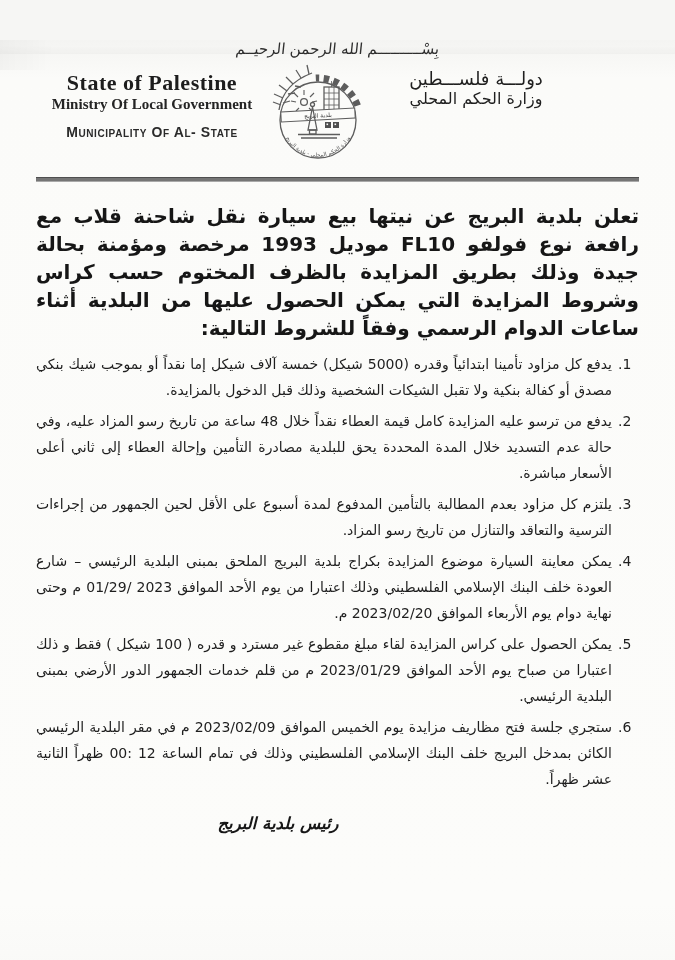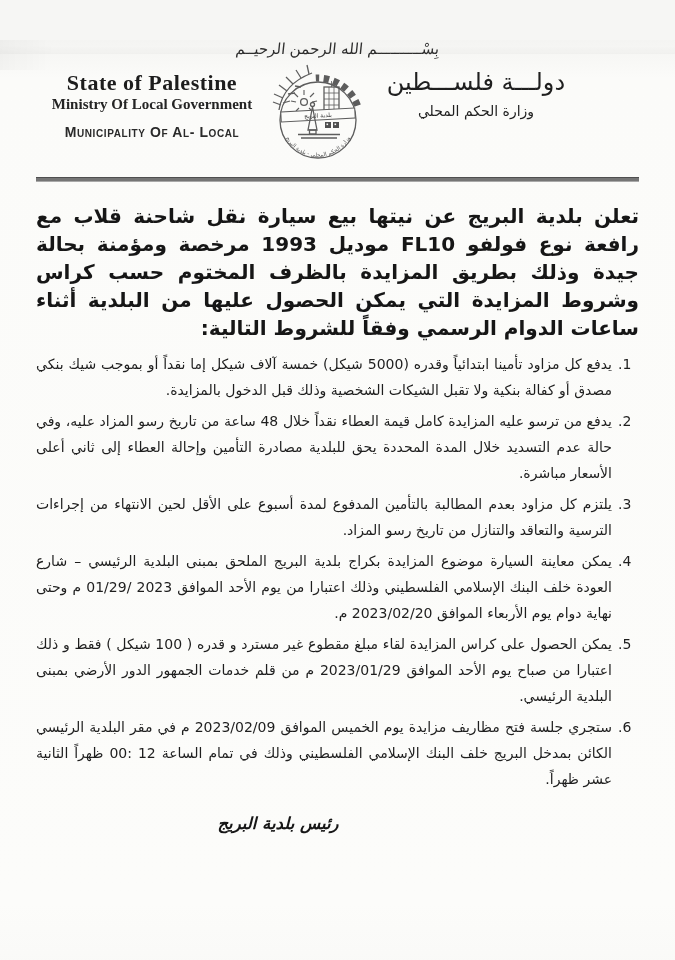--- a/index.html
+++ b/index.html
@@ -52,22 +52,22 @@
     font-weight:bold;font-size:14px;letter-spacing:.6px;margin-top:11px;color:#2a2a2a;
   }
   .h-logo{width:100px;margin-top:0px;flex:0 0 auto;}
   .h-right{
     width:216px;
     direction:rtl;
     text-align:center;
     padding-top:6px;
     color:#1f1f1f;
   }
-  .h-right .r1{font-size:24px;}
-  .h-right .r2{font-size:14px;margin-top:7px;}
+  .h-right .r1{font-size:18px;}
+  .h-right .r2{font-size:16px;}
   .h-right .r3{font-size:15.5px;margin-top:7px;}
   
   .divider{
     margin-top:9px;
     height:3px;
     background:#757575;
     border-top:1px solid #4f4f4f;
     border-bottom:1px solid #a9a9a9;
   }
   
@@ -139,21 +139,21 @@
 
 <div class="page">
   <div class="scan-noise"></div>
 
   <div class="bismillah">بِسْــــــــــم الله الرحمن الرحيــم</div>
 
   <div class="header">
     <div class="h-left">
       <div class="l1">State of Palestine</div>
       <div class="l2">Ministry Of Local Government</div>
-      <div class="l3">Municipality Of Al- Local</div>
+      <div class="l3">Municipality Of Al- State</div>
     </div>
 
     <svg class="h-logo" viewBox="0 0 100 106" width="100" height="106" xmlns="http://www.w3.org/2000/svg">
 
       <circle class="seal" cx="50" cy="58" r="38"></circle>
 
       <path d="M 89.5 43.6 A 42 42 0 0 0 47.8 16.1" fill="none" stroke="#5d5d5d" stroke-width="7" stroke-dasharray="5.5 4.5"></path>
 
       <path class="seal" d="M 11 48 Q 15 22 44 11" stroke-width="1.4"></path>
       <path class="seal" d="M13 43 l-8 -3" stroke-width="2"></path>
@@ -227,21 +227,21 @@
     <div class="cond">
       <div class="num">1.</div>
       <div class="txt">يدفع كل مزاود تأمينا ابتدائياً وقدره (5000 شيكل) خمسة آلاف شيكل إما نقداً أو بموجب شيك بنكي مصدق أو كفالة بنكية ولا تقبل الشيكات الشخصية وذلك قبل الدخول بالمزايدة.</div>
     </div>
     <div class="cond">
       <div class="num">2.</div>
       <div class="txt">يدفع من ترسو عليه المزايدة كامل قيمة العطاء نقداً خلال 48 ساعة من تاريخ رسو المزاد عليه، وفي حالة عدم التسديد خلال المدة المحددة يحق للبلدية مصادرة التأمين وإحالة العطاء إلى ثاني أعلى الأسعار مباشرة.</div>
     </div>
     <div class="cond">
       <div class="num">3.</div>
-      <div class="txt">يلتزم كل مزاود بعدم المطالبة بالتأمين المدفوع لمدة أسبوع على الأقل لحين الانتهاء من إجراءات الترسية والتعاقد والتنازل من تاريخ رسو المزاد.</div>
+      <div class="txt">يلتزم كل مزاود بعدم المطالبة بالتأمين المدفوع لمدة أسبوع على الأقل لحين الجمهور من إجراءات الترسية والتعاقد والتنازل من تاريخ رسو المزاد.</div>
     </div>
     <div class="cond">
       <div class="num">4.</div>
       <div class="txt">يمكن معاينة السيارة موضوع المزايدة بكراج بلدية البريج الملحق بمبنى البلدية الرئيسي – شارع العودة خلف البنك الإسلامي الفلسطيني وذلك اعتبارا من يوم الأحد الموافق 2023 /01/29 م وحتى نهاية دوام يوم الأربعاء الموافق 2023/02/20 م.</div>
     </div>
     <div class="cond">
       <div class="num">5.</div>
       <div class="txt">يمكن الحصول على كراس المزايدة لقاء مبلغ مقطوع غير مسترد و قدره ( 100 شيكل ) فقط و ذلك اعتبارا من صباح يوم الأحد الموافق 2023/01/29 م من قلم خدمات الجمهور الدور الأرضي بمبنى البلدية الرئيسي.</div>
     </div>
     <div class="cond">

